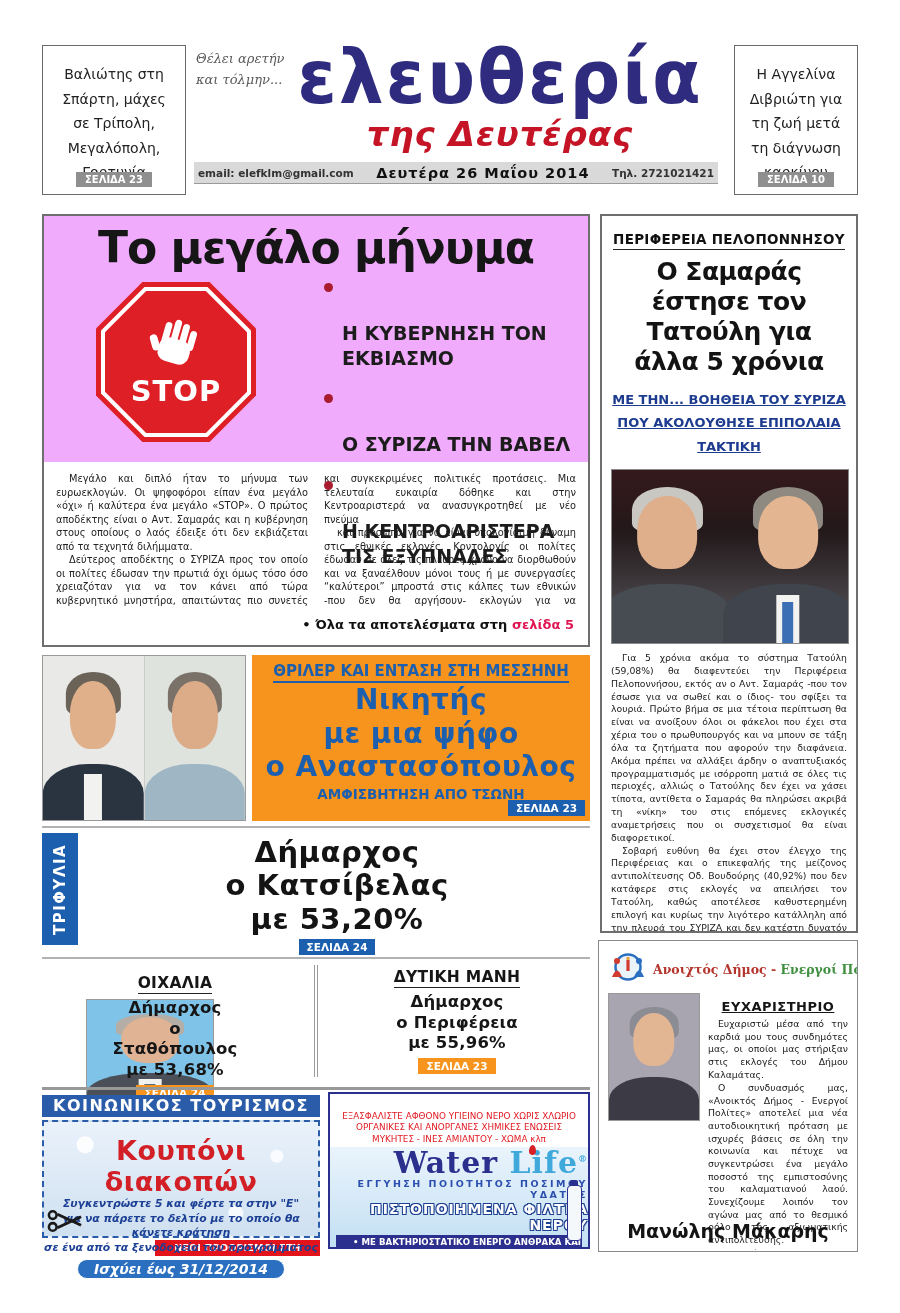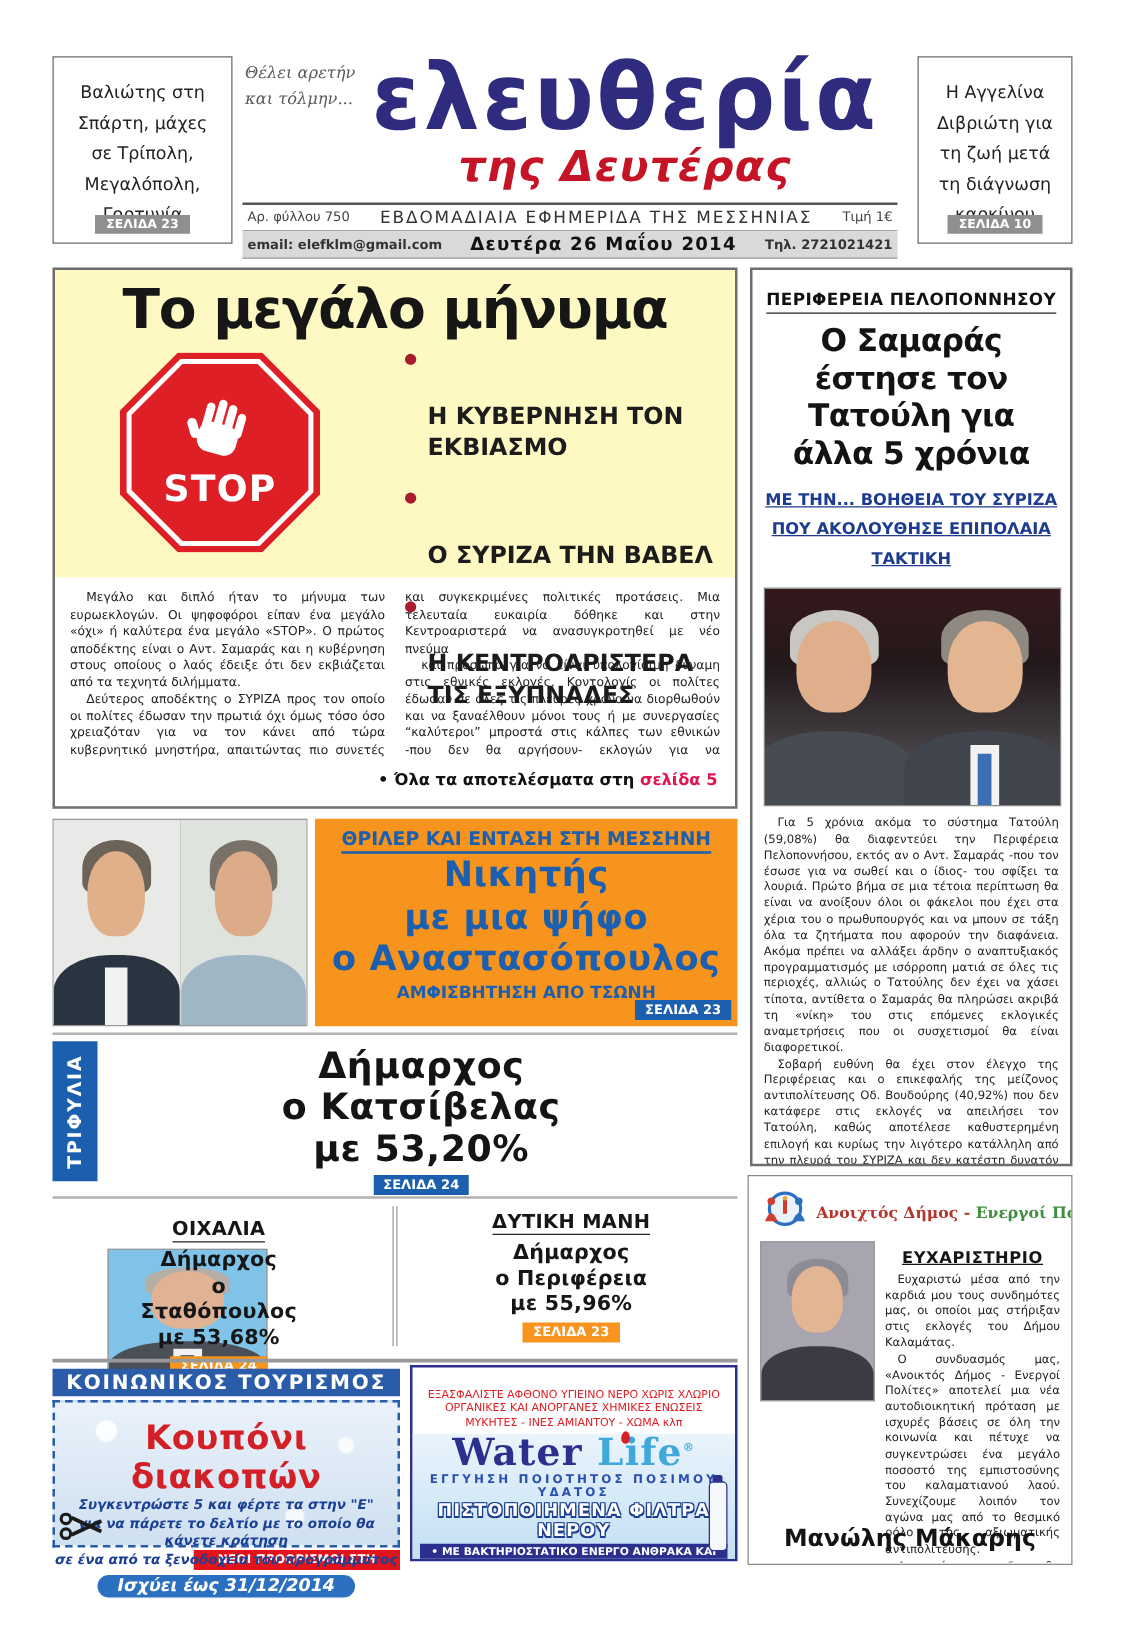--- a/index.html
+++ b/index.html
@@ -27,21 +27,21 @@
     border-top:2px solid #555; border-bottom:1px solid #a5a5a5; height:23px; padding:0 4px; }
   .mast-row1 .small { font-size:10.5px; color:#444; }
   .mast-row1 .mid { font-size:13.5px; letter-spacing:1.5px; color:#333; }
   .mast-row2 { display:flex; justify-content:space-between; align-items:center;
     background:#d9d9d9; height:22px; padding:0 4px; border-bottom:1px solid #9a9a9a; }
   .mast-row2 .small { font-size:10.5px; font-weight:bold; color:#333; }
   .mast-row2 .mid { font-size:14.5px; font-weight:bold; letter-spacing:1px; color:#111; }
 
   
   .main-box { border:2px solid #6e6e6e; background:#fff; }
-  .ms-top { position:relative; height:246px; background:#fef9c3; }
+  .ms-top { position:relative; height:246px; background:#f0abfc; }
   .ms-head { text-align:center; padding-top:6px; font-size:44px; font-weight:bold; letter-spacing:-1px; color:#161616; }
   .stop-oct { position:absolute; left:52px; top:66px; width:160px; height:160px;
     background:var(--stopred,#df1f26); clip-path:polygon(29% 0,71% 0,100% 29%,100% 71%,71% 100%,29% 100%,0 71%,0 29%);
     display:flex; align-items:center; justify-content:center; }
   .oct-white { width:150px; height:150px; background:#fff;
     clip-path:polygon(29% 0,71% 0,100% 29%,100% 71%,71% 100%,29% 100%,0 71%,0 29%);
     display:flex; align-items:center; justify-content:center; }
   .oct-inner { width:142px; height:142px; background:var(--stopred,#df1f26);
     clip-path:polygon(29% 0,71% 0,100% 29%,100% 71%,71% 100%,29% 100%,0 71%,0 29%);
     display:flex; flex-direction:column; align-items:center; justify-content:center; }
@@ -127,21 +127,21 @@
     border-radius:13px; color:#fff; font-style:italic; font-weight:bold; font-size:14px; padding:1px 16px; }
   .coupon-redbar { margin-left:113px; width:165px; height:16px; margin-top:2px;
     background:var(--barred,#e3131b); color:#fff; font-size:9.5px; font-weight:bold;
     text-align:center; line-height:16px; letter-spacing:0.2px; }
   .scissors { position:absolute; left:3px; bottom:0; }
 
   
   .wl-box { border:2px solid var(--wl-navy,#2b2f8e); background:#fff; overflow:hidden; }
   .wl-top { text-align:center; padding-top:17px; font-size:8.8px; font-weight:normal;
     color:#e01b22; line-height:1.28; }
-  .wl-blue { position:relative; text-align:center; margin-top:2px; height:118px;
+  .wl-blue { position:relative; text-align:right; margin-top:2px; height:118px;
     background:linear-gradient(180deg,#eaf4fc 0%,#bcdcf2 100%); }
   .wl-brand { font-family:"DejaVu Serif", serif; font-size:30px; font-weight:bold; line-height:1.05;
     letter-spacing:1px; position:relative; display:inline-block; }
   .wl-brand .w1 { color:var(--wl-navy,#2b2f8e); }
   .wl-brand .w2 { color:var(--wl-light,#3fa9dc); }
   .wl-brand .reg { font-size:9px; vertical-align:super; color:var(--wl-light,#3fa9dc); }
   .wl-drop { position:absolute; right:52px; top:-2px; width:7px; height:10px; background:#d71f26;
     border-radius:50% 50% 50% 50% / 60% 60% 40% 40%; transform:rotate(3deg); }
   .wl-slogan { font-size:9.5px; letter-spacing:2.5px; color:#2b4fae; font-weight:bold; }
   .wl-product { font-size:14px; font-weight:bold; color:#fff; letter-spacing:1px; margin-top:1px;
@@ -177,25 +177,20 @@
     <div class="sb-text">Βαλιώτης στη Σπάρτη, μάχες σε Τρίπολη, Μεγαλόπολη, Γορτυνία</div>
     <div class="badge-gray">ΣΕΛΙΔΑ 23</div>
   </div>
 
   <div class="abs tagline" style="left:196px; top:48px; width:100px;">Θέλει αρετήν και τόλμην...</div>
 
   <div class="abs logo-main" style="left:282px; top:36px; width:436px;">ελευθερία</div>
   <div class="abs logo-sub" style="left:330px; top:114px; width:340px;">της Δευτέρας</div>
 
   <div class="abs" style="left:194px; top:162px; width:524px;">
-    <div class="mast-row1">
-      <span class="small">Αρ. φύλλου 750</span>
-      <span class="mid">ΕΒΔΟΜΑΔΙΑΙΑ ΕΦΗΜΕΡΙΔΑ ΤΗΣ ΜΕΣΣΗΝΙΑΣ</span>
-      <span class="small">Τιμή 1€</span>
-    </div>
     <div class="mast-row2">
       <span class="small">email: elefklm@gmail.com</span>
       <span class="mid">Δευτέρα 26 Μαΐου 2014</span>
       <span class="small">Τηλ. 2721021421</span>
     </div>
   </div>
 
   <div class="abs side-box" style="left:734px; top:45px; width:124px; height:150px;">
     <div class="sb-text">Η Αγγελίνα Διβριώτη για τη ζωή μετά τη διάγνωση καρκίνου</div>
     <div class="badge-gray">ΣΕΛΙΔΑ 10</div>

